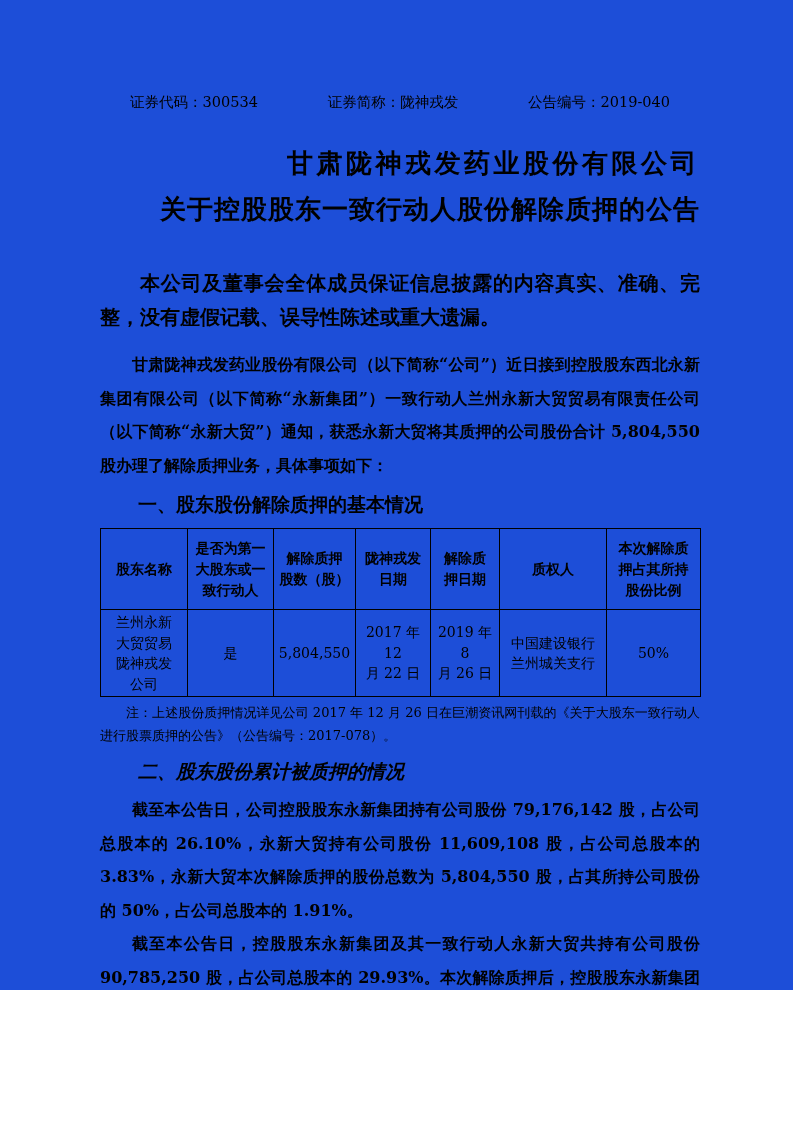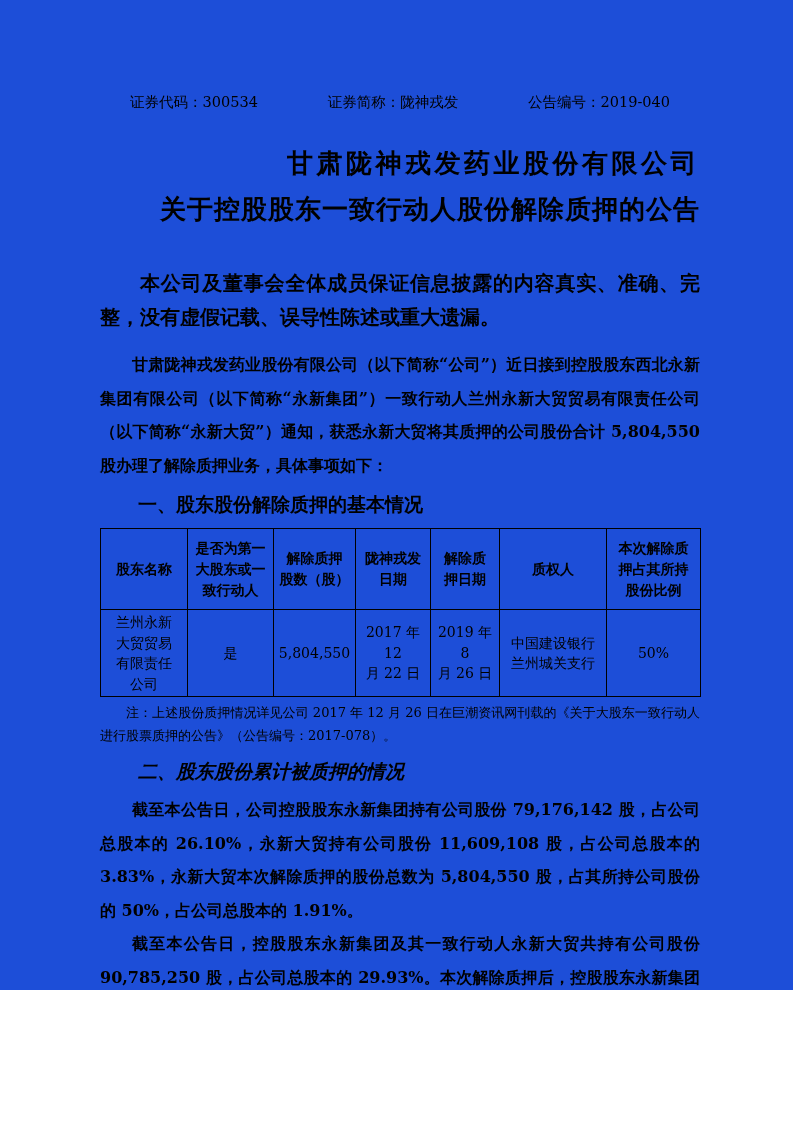--- a/index.html
+++ b/index.html
@@ -153,21 +153,21 @@
           <th>质权人</th>
           <th>本次解除质
 押占其所持
 股份比例</th>
         </tr>
       </thead>
       <tbody>
         <tr>
           <td>兰州永新
 大贸贸易
-有限责任
+陇神戎发
 公司</td>
           <td>是</td>
           <td>5,804,550</td>
           <td>2017 年 12
 月 22 日</td>
           <td>2019 年 8
 月 26 日</td>
           <td>中国建设银行
 兰州城关支行</td>
           <td>50%</td>

